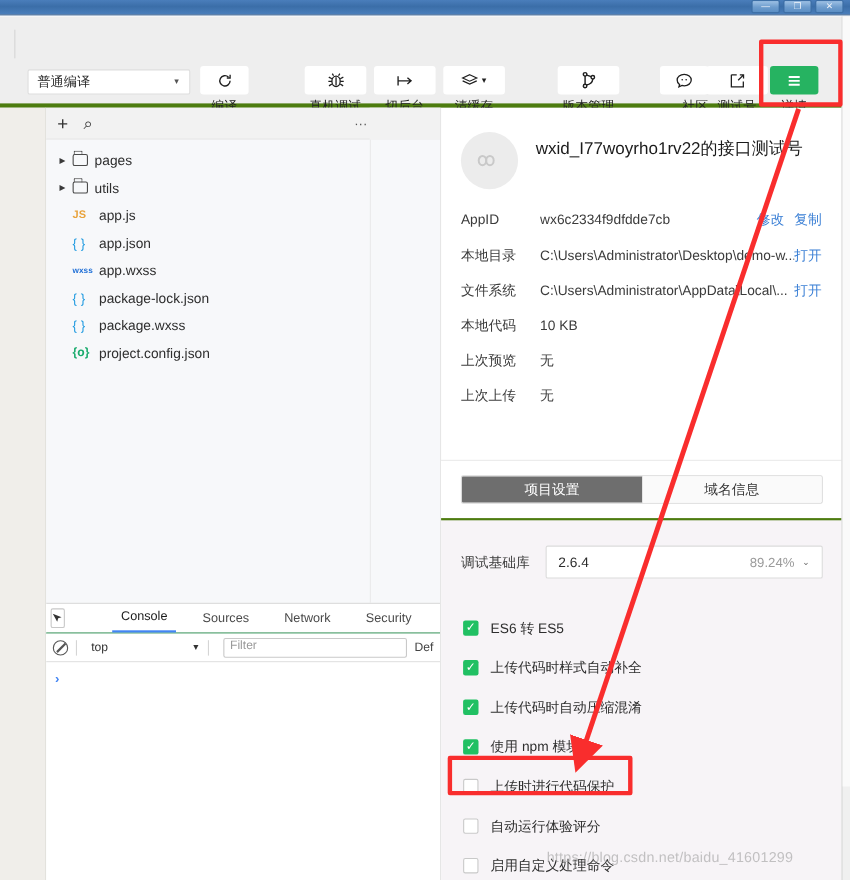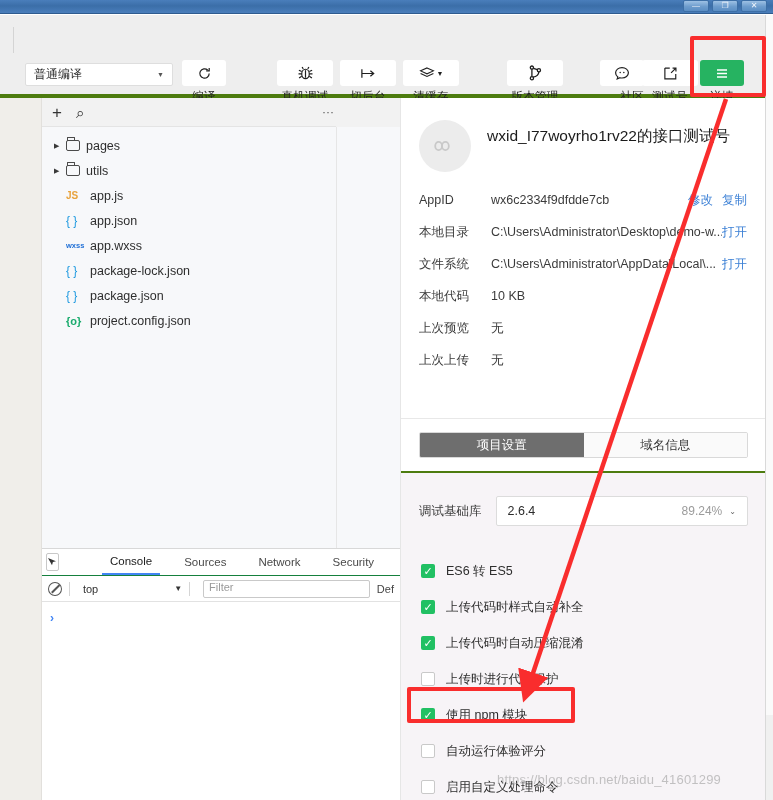--- a/index.html
+++ b/index.html
@@ -414,21 +414,21 @@
       <div class="tree-row">
         <span class="ficon wxss">wxss</span>
         <span class="fname">app.wxss</span>
       </div>
       <div class="tree-row">
         <span class="ficon json">{ }</span>
         <span class="fname">package-lock.json</span>
       </div>
       <div class="tree-row">
         <span class="ficon json">{ }</span>
-        <span class="fname">package.json</span>
+        <span class="fname">package.wxss</span>
       </div>
       <div class="tree-row">
         <span class="ficon cfg">{o}</span>
         <span class="fname">project.config.json</span>
       </div>
     </div>
 
     <div class="devtools">
       <div class="dt-tabs">
         <span class="dt-cursor-ico">
@@ -537,26 +537,26 @@
         </div>
         <div class="check-row">
           <span class="cbox on"></span>
           <span class="check-label">上传代码时样式自动补全</span>
         </div>
         <div class="check-row">
           <span class="cbox on"></span>
           <span class="check-label">上传代码时自动压缩混淆</span>
         </div>
         <div class="check-row">
+          <span class="cbox on"></span>
+          <span class="check-label">使用 npm 模块</span>
+        </div>
+        <div class="check-row">
           <span class="cbox off"></span>
           <span class="check-label">上传时进行代码保护</span>
-        </div>
-        <div class="check-row">
-          <span class="cbox on"></span>
-          <span class="check-label">使用 npm 模块</span>
         </div>
         <div class="check-row">
           <span class="cbox off"></span>
           <span class="check-label">自动运行体验评分</span>
         </div>
         <div class="check-row">
           <span class="cbox off"></span>
           <span class="check-label">启用自定义处理命令</span>
         </div>
       </div>

